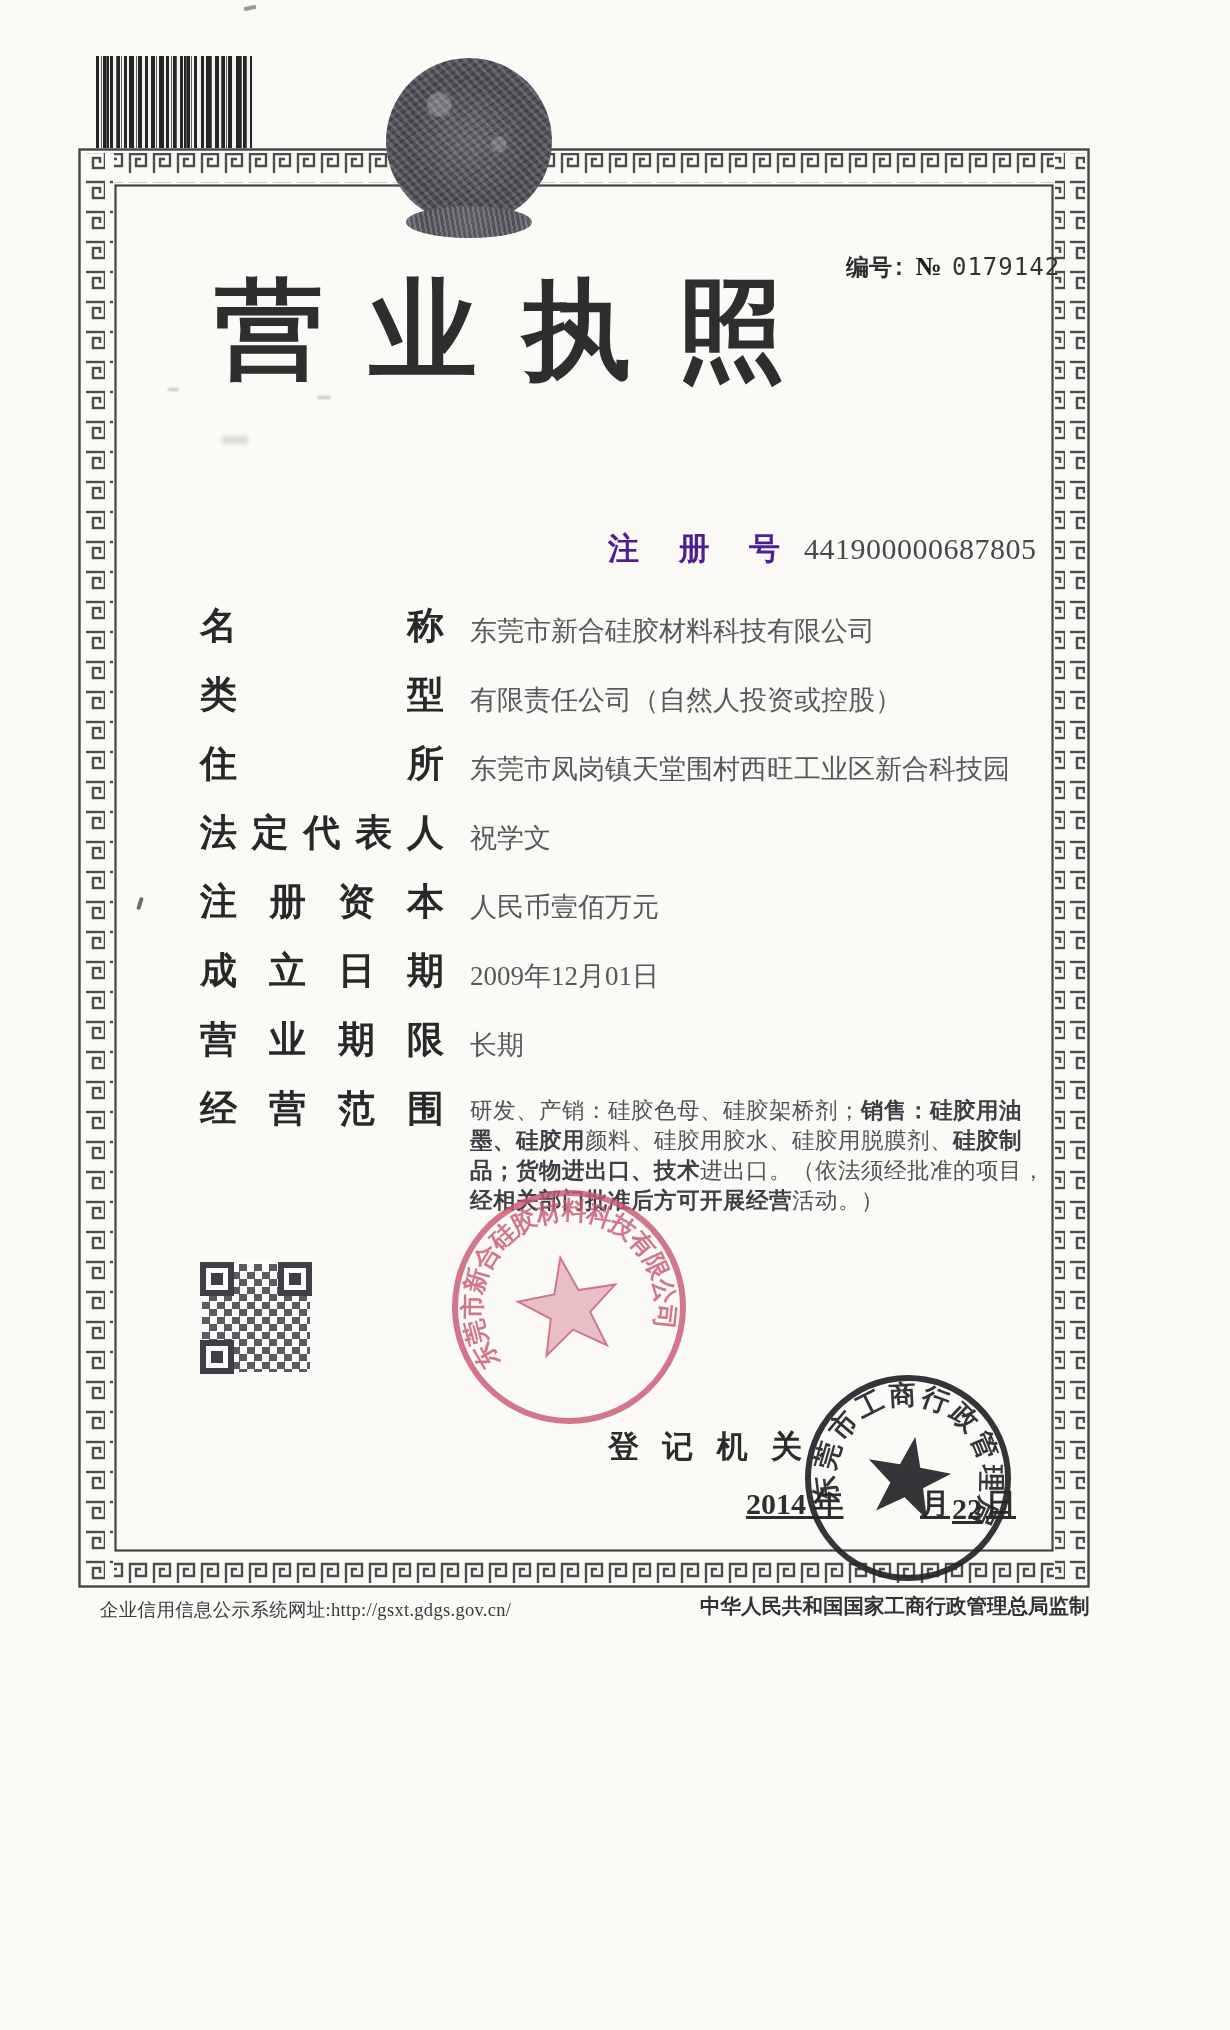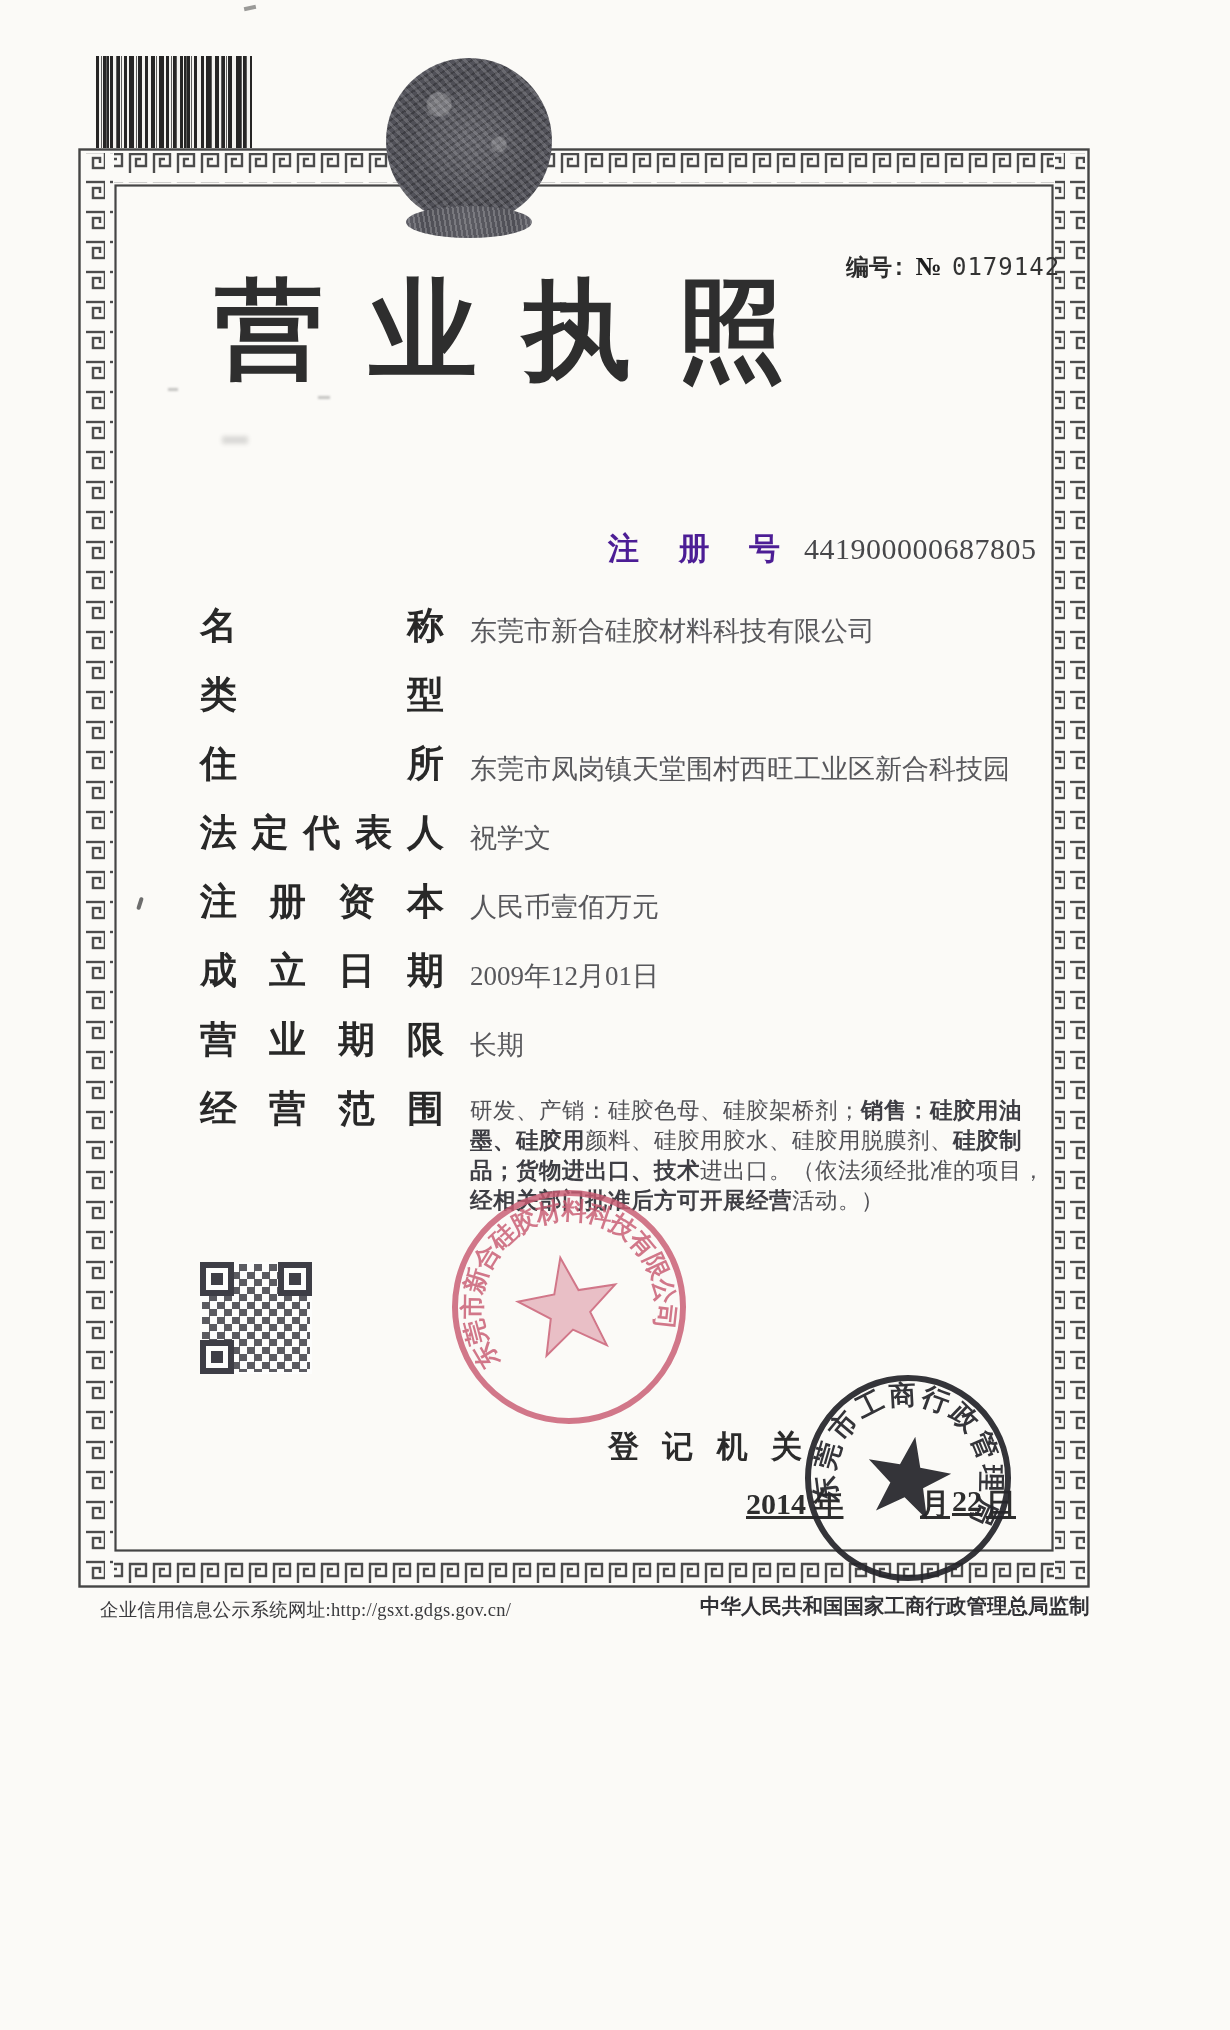--- a/index.html
+++ b/index.html
@@ -69,21 +69,21 @@
   .finder.tl{left:0;top:0;} .finder.tr{right:0;top:0;} .finder.bl{left:0;bottom:0;}
 
   
   .company-seal{left:443px;top:1181px;z-index:5;transform:rotate(-10deg);opacity:.82;}
   .registry-stamp{left:798px;top:1368px;z-index:7;transform:rotate(10deg);opacity:.93;}
 
   
   .registry-label{left:608px;top:1426px;width:194px;font-family:"Liberation Sans",sans-serif;
     font-weight:700;font-size:31px;color:#2b2b2b;text-align:justify;text-align-last:justify;z-index:5;}
   .date-line span{position:absolute;top:1484px;font-size:30px;font-weight:600;color:#2e2e2e;z-index:6;text-decoration:underline;}
-  .d-year{left:746px;} .d-month{left:920px;} .d-day{left:952px;} .d-dayunit{left:986px;}
+  .d-year{left:746px;} .d-month{left:920px;} .d-day{left:952px;margin-top:8px;} .d-dayunit{left:986px;}
 
   
   .footer-left{left:100px;top:1597px;font-size:18.5px;color:#3a3a3d;z-index:3;letter-spacing:.3px;}
   .footer-right{left:700px;top:1592px;font-size:20.5px;font-weight:700;color:#323236;z-index:3;}
 
   
   .speck{background:#4a4a4a;opacity:.55;z-index:2;}
   .speck.s1{left:138px;top:897px;width:4px;height:13px;border-radius:2px;transform:rotate(18deg);opacity:.8;}
   .speck.s2{left:244px;top:6px;width:12px;height:4px;transform:rotate(-12deg);}
   .speck.s3{left:168px;top:388px;width:10px;height:3px;opacity:.3;filter:blur(1px);}
@@ -132,20 +132,21 @@
     <span class="regno-value">441900000687805</span>
   </div>
 
   <div class="abs fields">
     <div class="frow">
       <div class="flabel">名称</div>
       <div class="fvalue">东莞市新合硅胶材料科技有限公司</div>
     </div>
     <div class="frow">
       <div class="flabel">类型</div>
+      <div class="fvalue">有限责任公司（自然人投资或控股）</div>
     </div>
     <div class="frow">
       <div class="flabel">住所</div>
       <div class="fvalue">东莞市凤岗镇天堂围村西旺工业区新合科技园</div>
     </div>
     <div class="frow">
       <div class="flabel">法定代表人</div>
       <div class="fvalue">祝学文</div>
     </div>
     <div class="frow">

